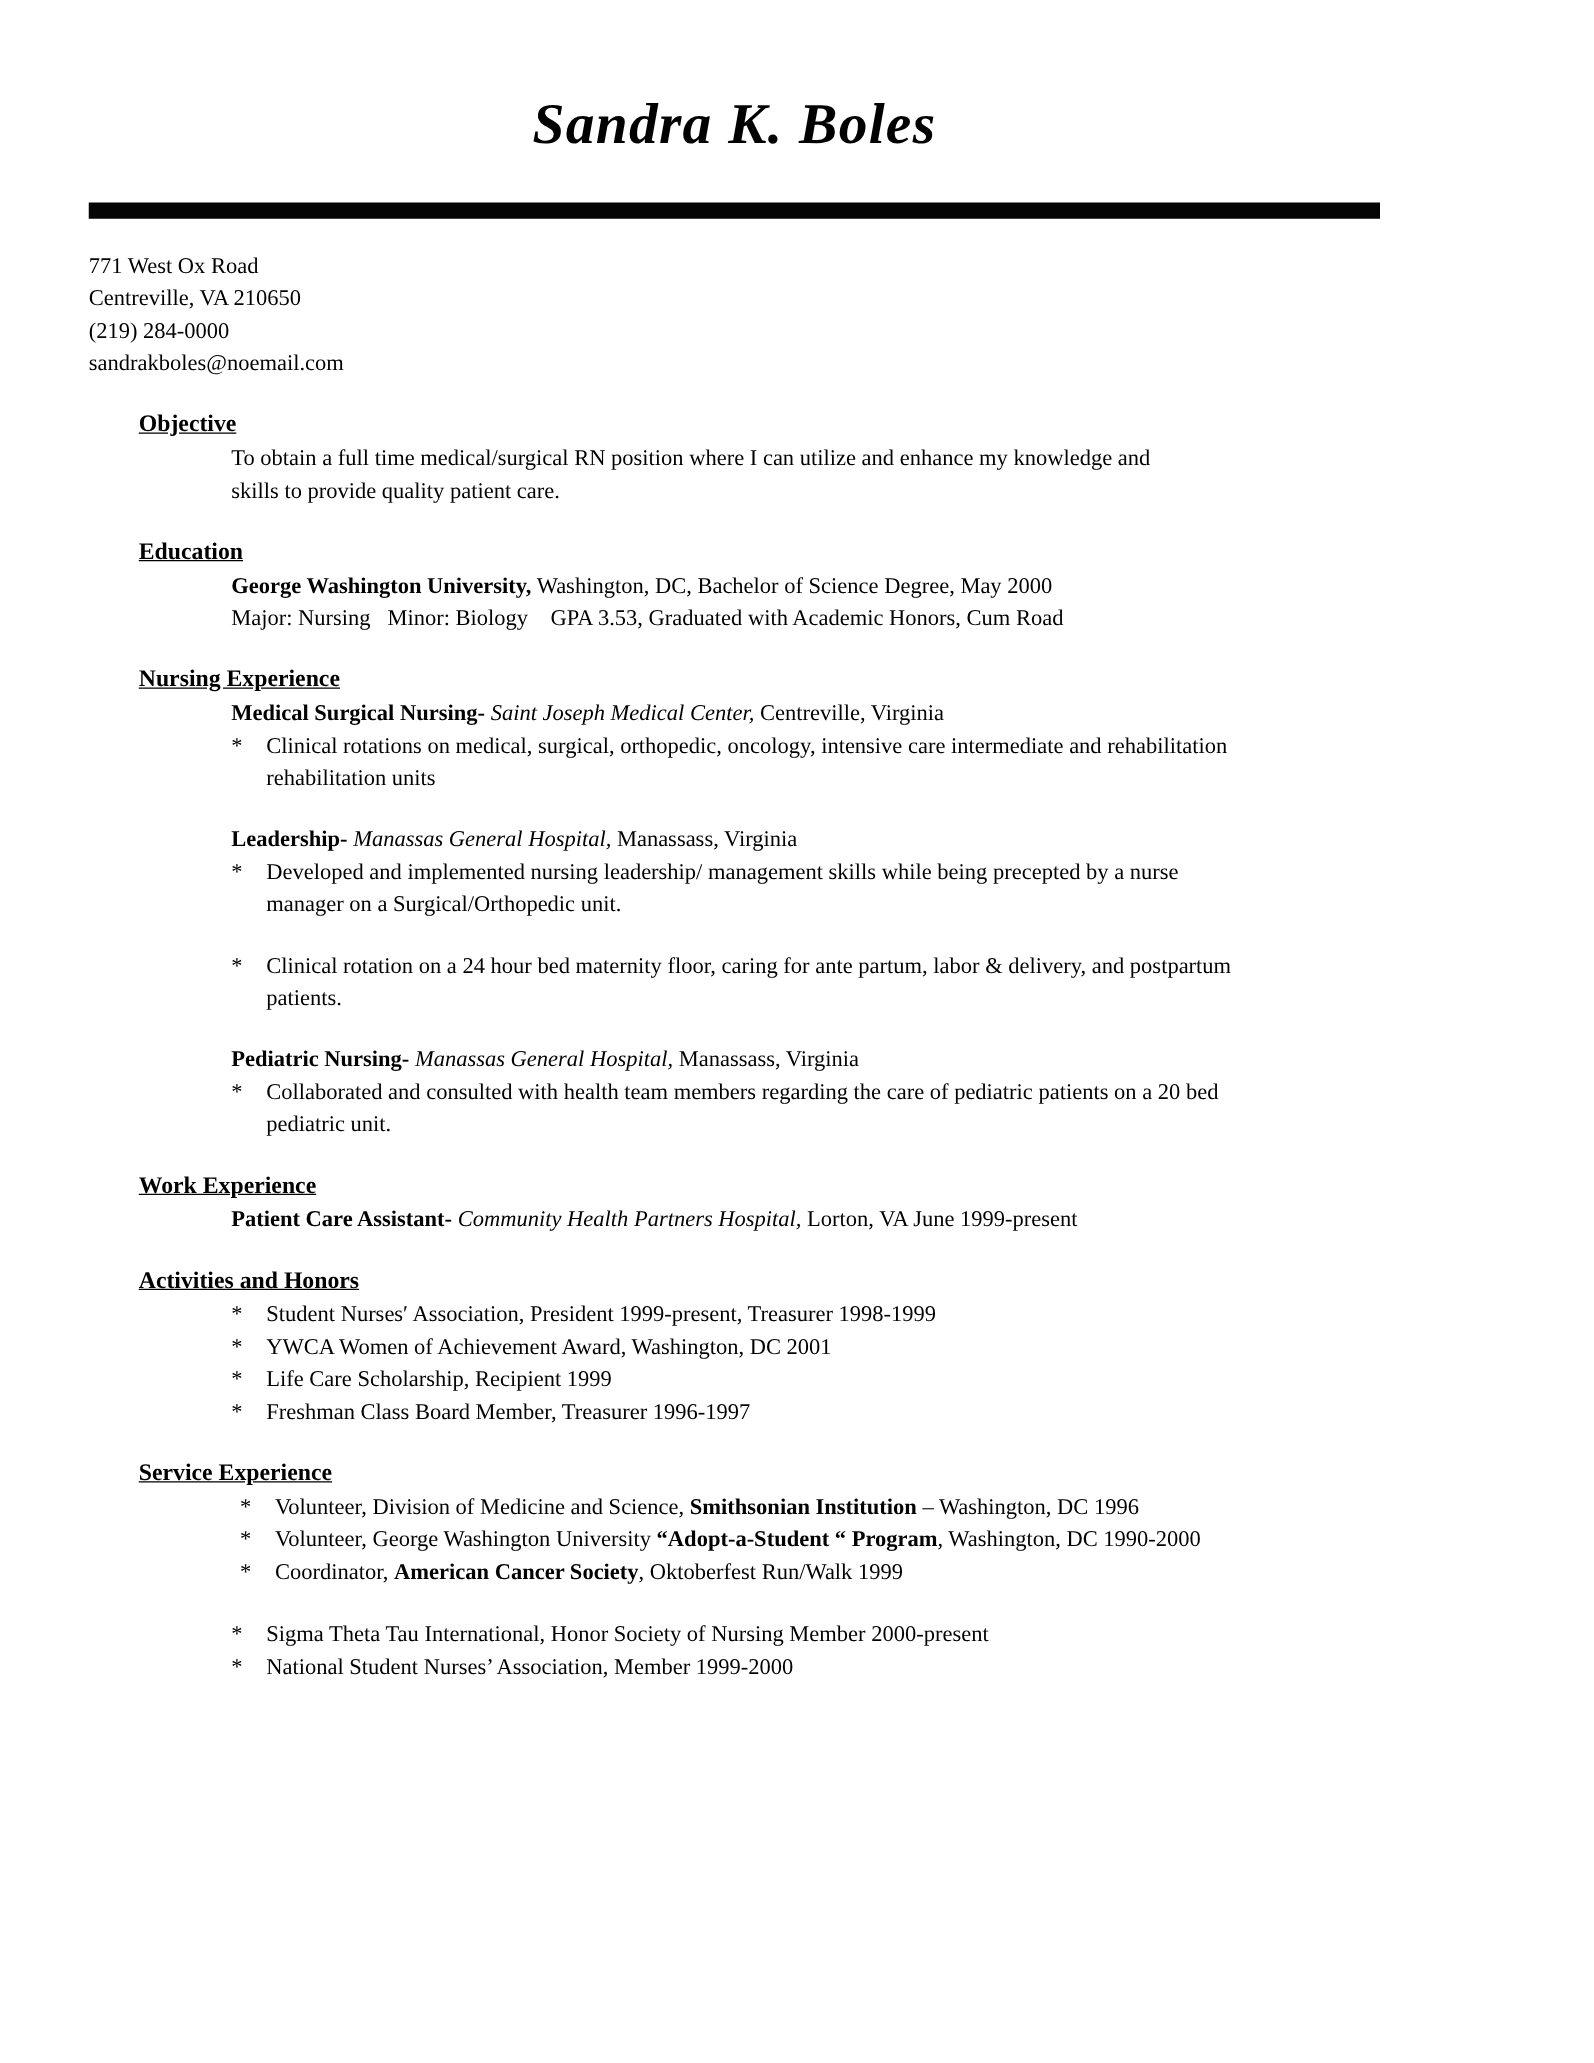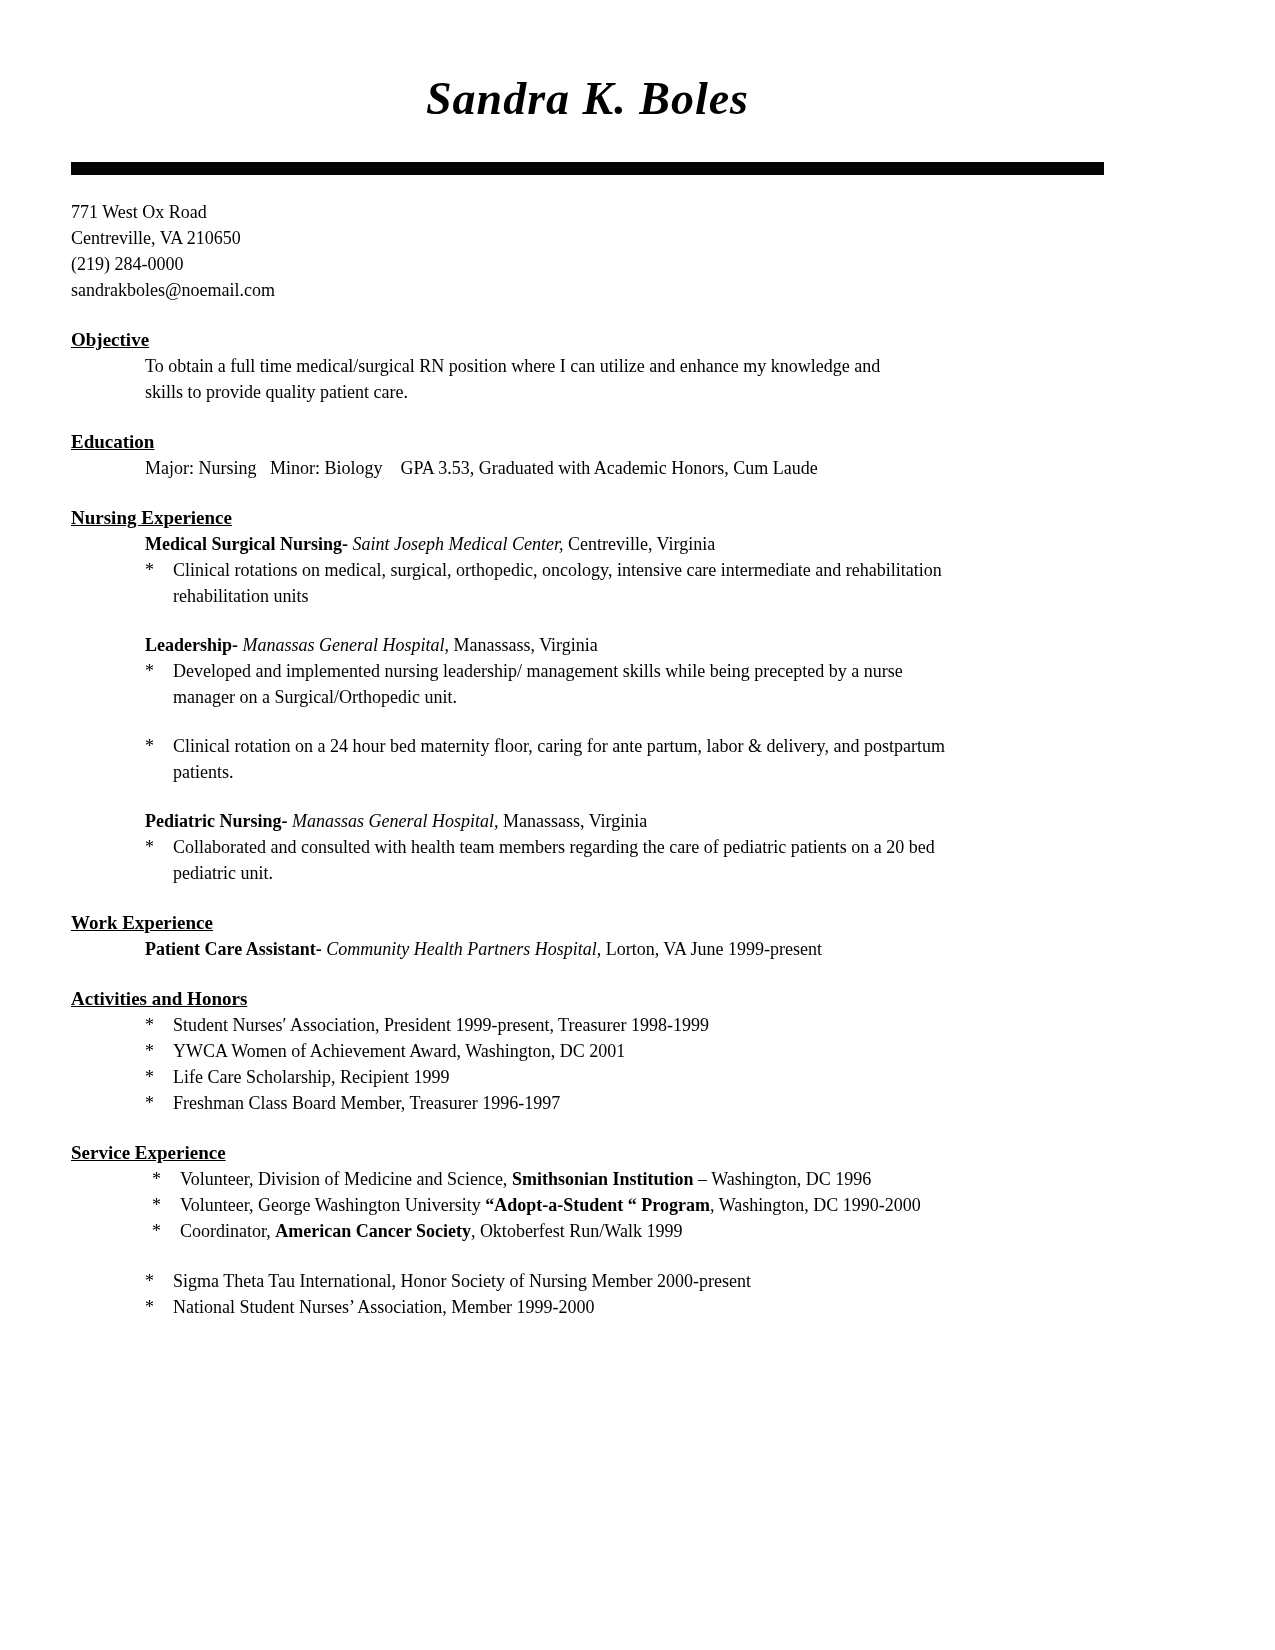--- a/index.html
+++ b/index.html
@@ -24,21 +24,21 @@
     font-style: italic;
     text-align: center;
     letter-spacing: 1px;
   }
   .bar {
     margin-top: 36px;
     height: 13px;
     background: #050505;
   }
   .contact { margin-top: 24px; }
-  .section { margin-top: 24px; }
+  .section { margin-top: 24px; margin-left: 40px; }
   .heading {
     font-weight: bold;
     font-size: 19px;
     text-decoration: underline;
   }
   .indent { padding-left: 74px; }
   .line { white-space: pre-wrap; }
   .line span, .btxt span, .ast { white-space: pre-wrap; }
   .b { font-weight: bold; }
   .i { font-style: italic; }
@@ -69,21 +69,22 @@
     <div class="heading">Objective</div>
     <div class="indent">
       <div class="line">To obtain a full time medical/surgical RN position where I can utilize and enhance my knowledge and</div>
       <div class="line">skills to provide quality patient care.</div>
     </div>
   </section>
 
   <section class="section">
     <div class="heading">Education</div>
     <div class="indent">
-      <div class="line">Major: Nursing   Minor: Biology    GPA 3.53, Graduated with Academic Honors, Cum Laude</div>
+      <div class="line"><span class="b">George Washington University,</span><span> Washington, DC, Bachelor of Science Degree, May 2000</span></div>
+      <div class="line">Major: Nursing   Minor: Biology    GPA 3.53, Graduated with Academic Honors, Cum Road</div>
     </div>
   </section>
 
   <section class="section">
     <div class="heading">Nursing Experience</div>
     <div class="indent">
 
       <div class="entry">
         <div class="line"><span class="b">Medical Surgical Nursing-</span><span class="i"> Saint Joseph Medical Center,</span><span> Centreville, Virginia</span></div>
         <div class="bullet">

